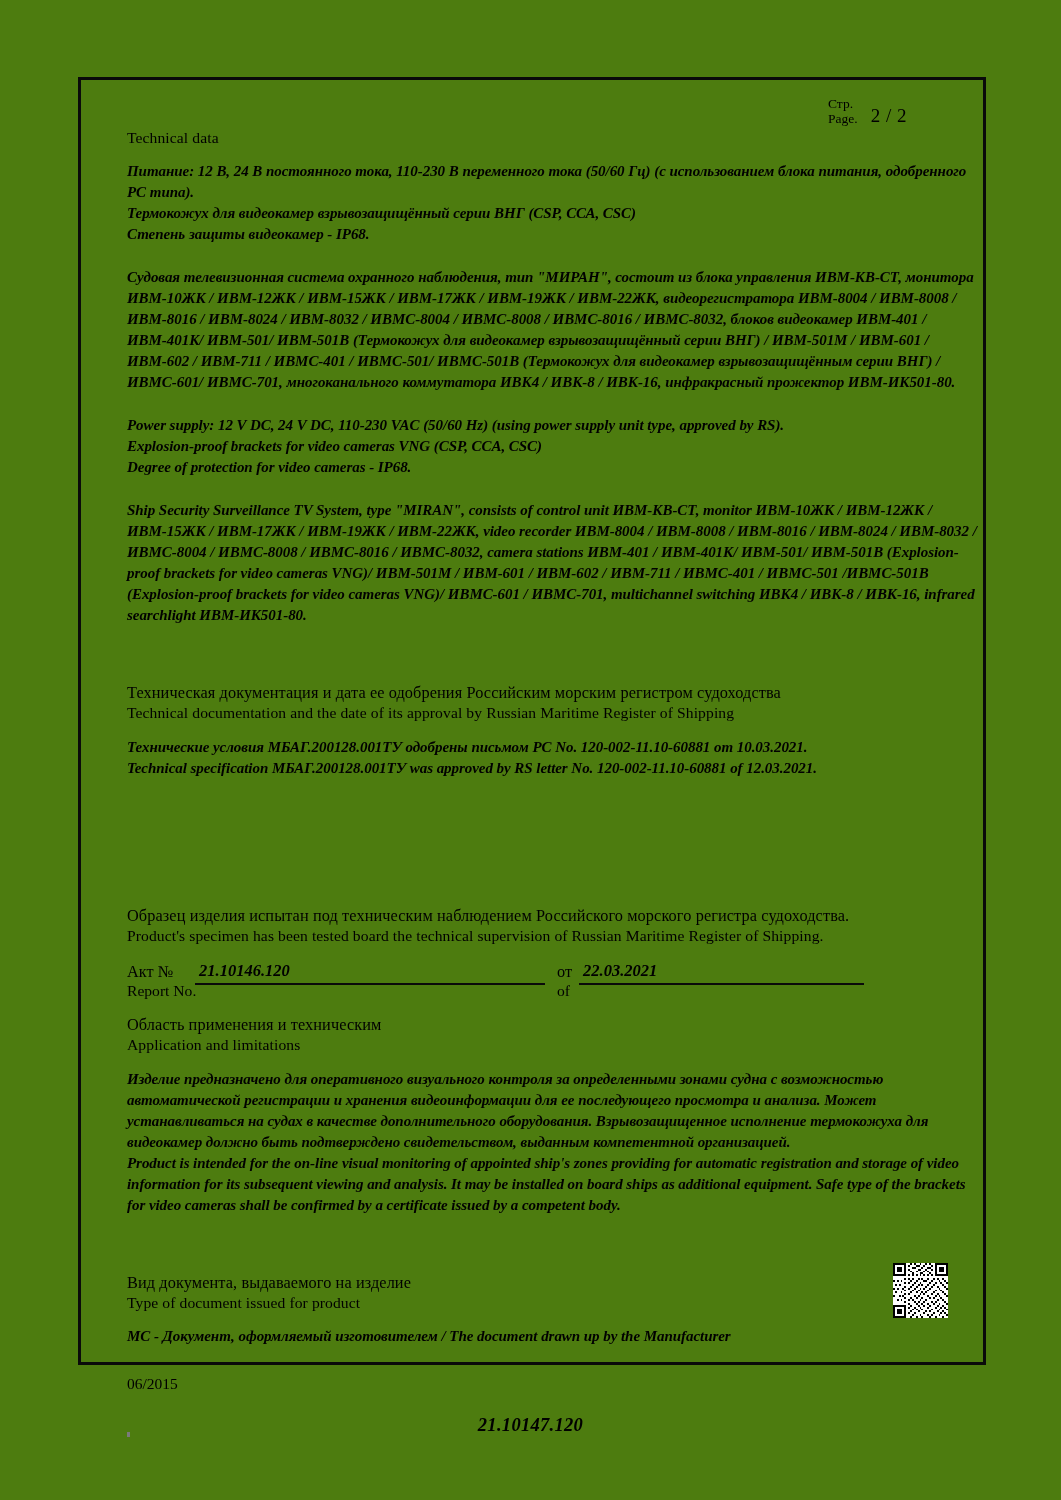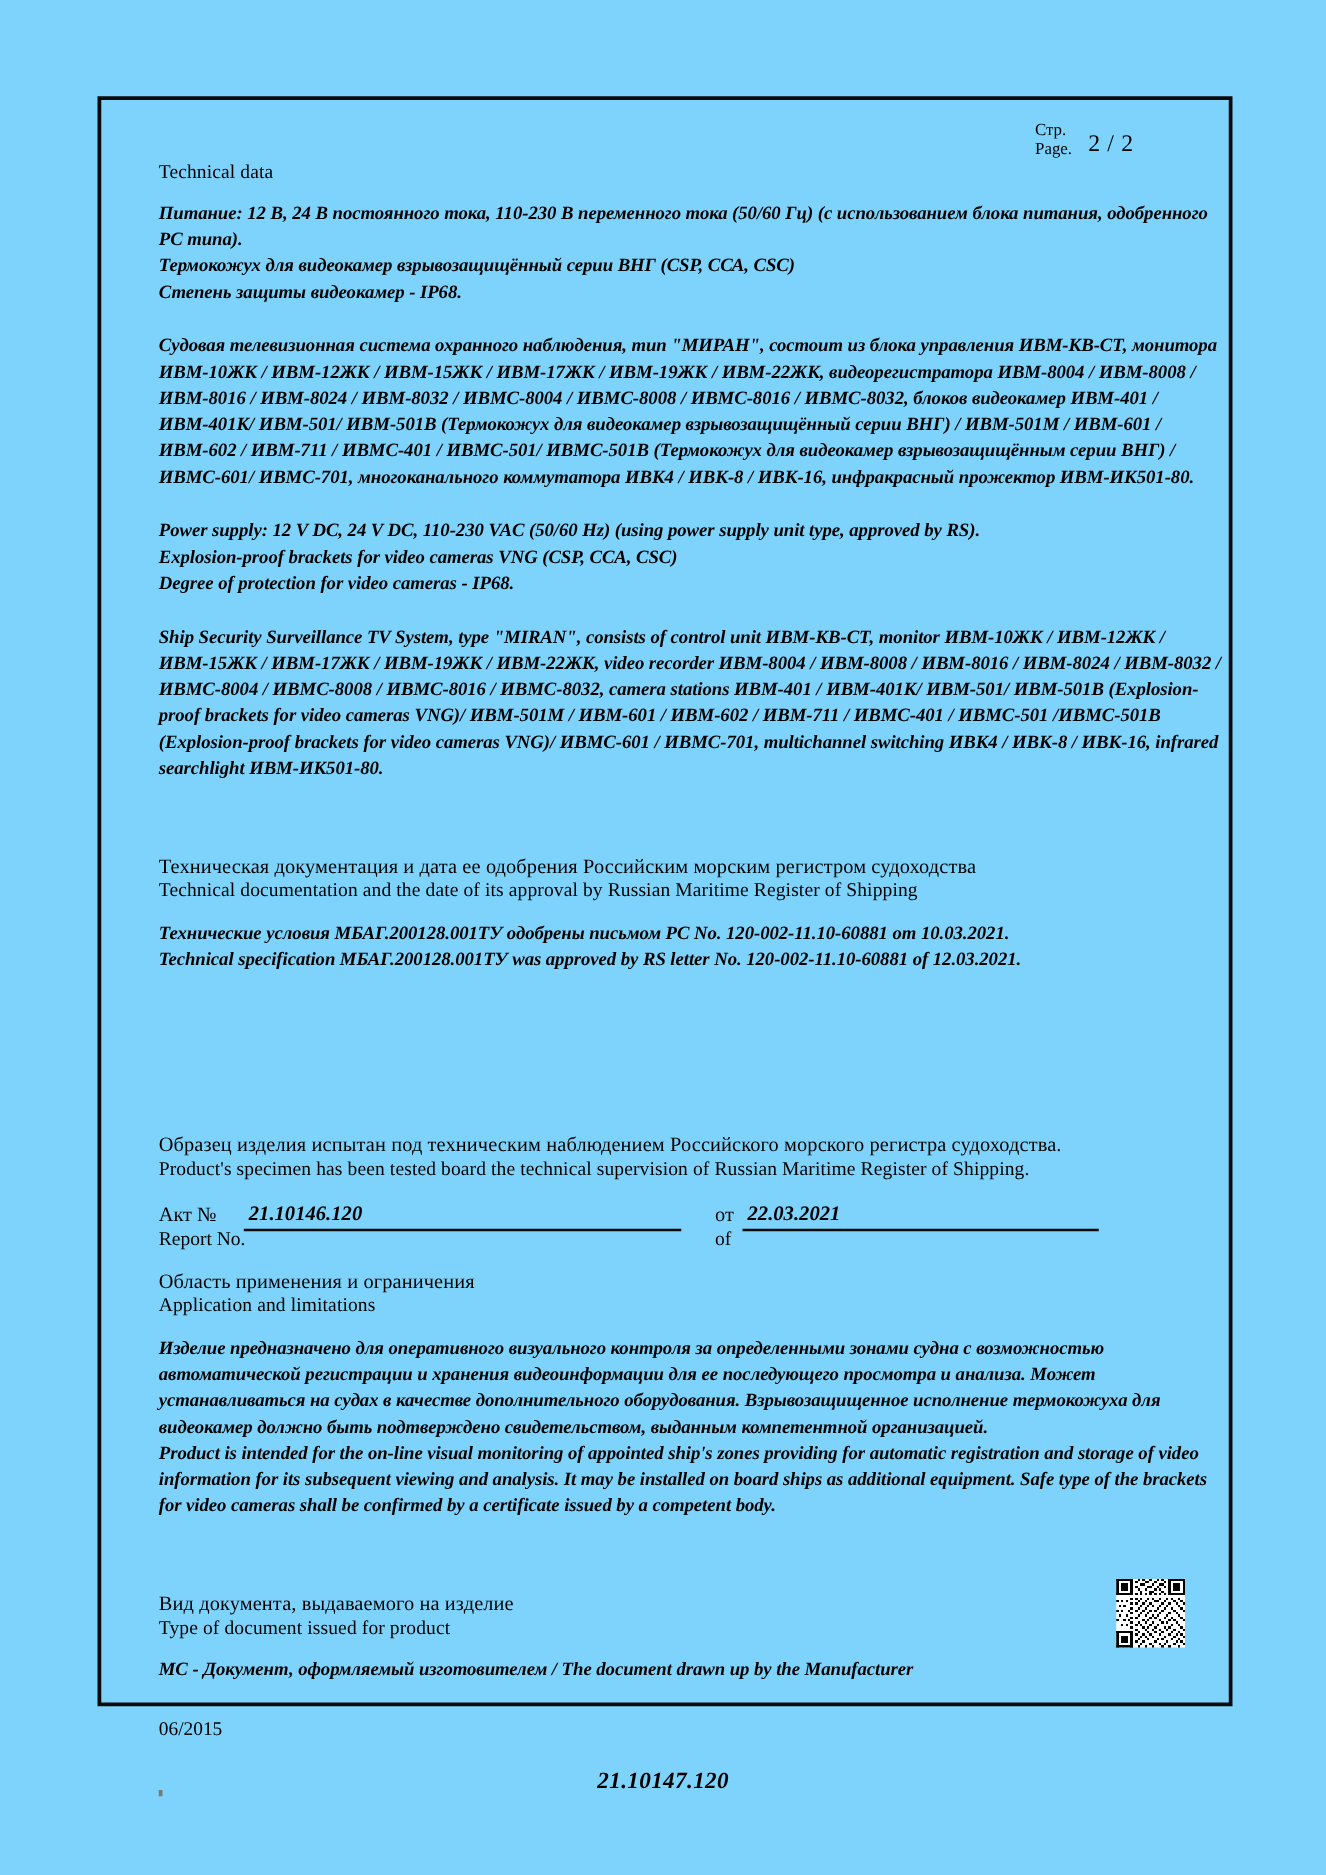--- a/index.html
+++ b/index.html
@@ -14,21 +14,21 @@
     font-family: "Liberation Serif", "DejaVu Serif", serif;
     color: #000000;
     overflow: hidden;
   }
 
   
   #page-sheet {
     position: absolute;
     left: 0; top: 0;
     width: 1061px; height: 1500px;
-    background: #7dd3fc;
+    background: #4d7c0f;
   }
   #page-border {
     position: absolute;
     left: 78px;
     top: 77px;
     width: 908px;
     height: 1288px;
     border: 3px solid #0a0a0a;
     box-sizing: border-box;
   }
@@ -123,21 +123,21 @@
     padding-left: 4px;
     padding-bottom: 2px;
   }
   .field .rule {
     display: block;
     border-bottom: 2px solid #0a0a0a;
   }
 
   #field-act { left: 0px; }
   #field-act .value-box { left: 68px; width: 350px; }
-  #field-date { left: 430px; margin-left: 15px; }
+  #field-date { left: 430px; }
   #field-date .value-box { left: 22px; width: 285px; }
 
   
   #qr-code {
     position: absolute;
     left: 893px;
     top: 1263px;
     width: 55px;
     height: 55px;
   }
@@ -244,21 +244,21 @@
           <span class="lbl-en">of</span>
         </span>
         <span class="value-box">
           <span class="value">22.03.2021</span>
           <span class="rule"></span>
         </span>
       </div>
 
     </div>
 
-    <div class="sec-head">Область применения и ограничения</div>
+    <div class="sec-head">Область применения и техническим</div>
     <div class="sec-head en">Application and limitations</div>
 
     <div class="gap-s"></div>
 
     <div class="para">Изделие предназначено для оперативного визуального контроля за определенными зонами судна с возможностью автоматической регистрации и хранения видеоинформации для ее последующего просмотра и анализа. Может устанавливаться на судах в качестве дополнительного оборудования. Взрывозащищенное исполнение термокожуха для видеокамер должно быть подтверждено свидетельством, выданным компетентной организацией.</div>
     <div class="para">Product is intended for the on-line visual monitoring of appointed ship's zones providing  for automatic registration and storage of video information for its subsequent viewing and analysis. It may be installed on board ships as additional equipment. Safe type of the brackets for video cameras shall be confirmed by a certificate issued by a competent body.</div>
 
     <div class="gap-xl"></div>
 
     <div class="sec-head">Вид документа, выдаваемого на изделие</div>

